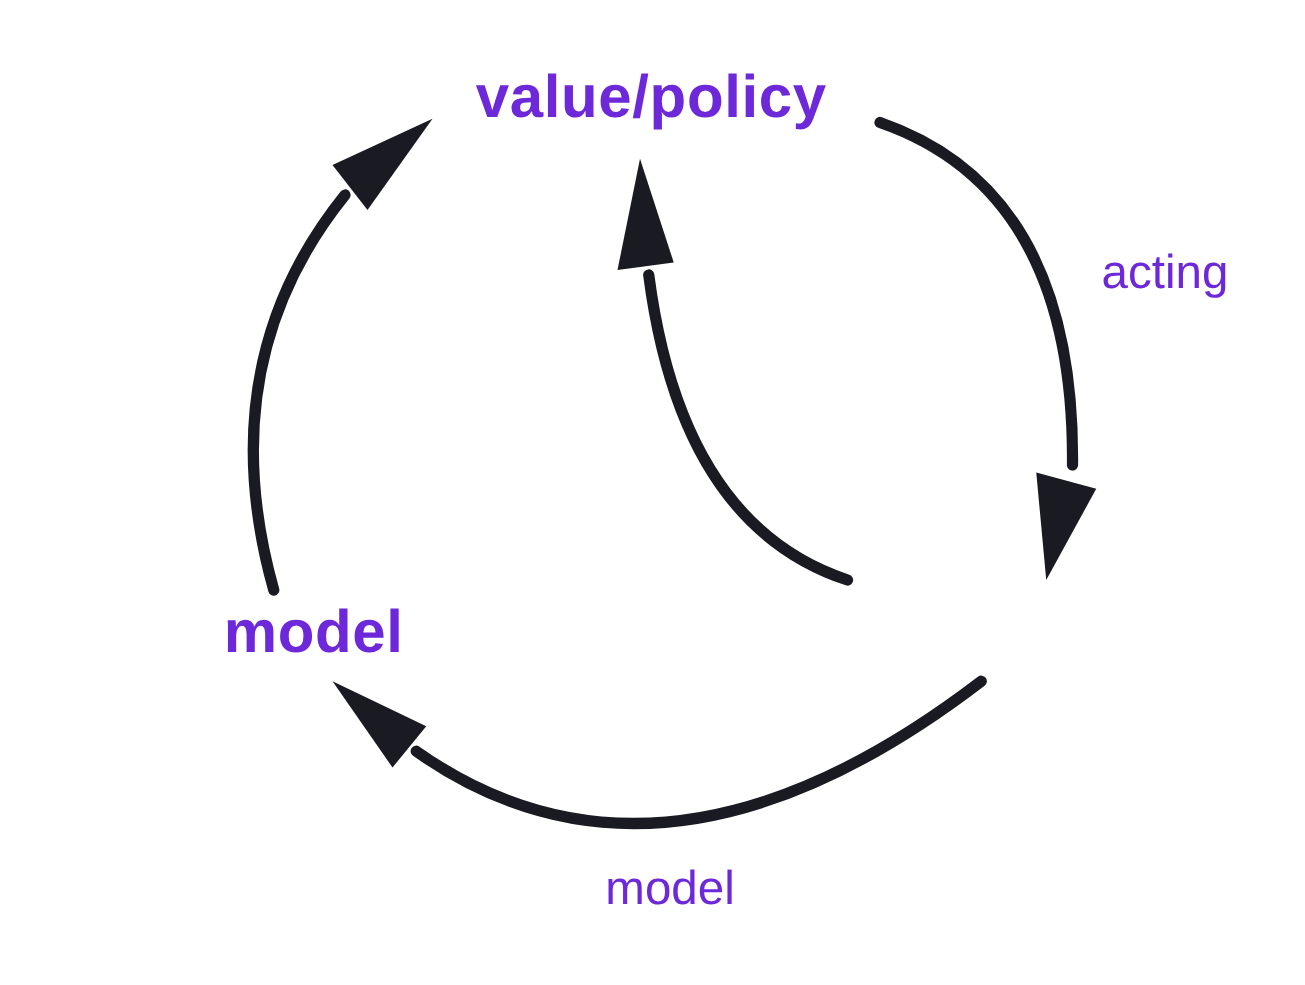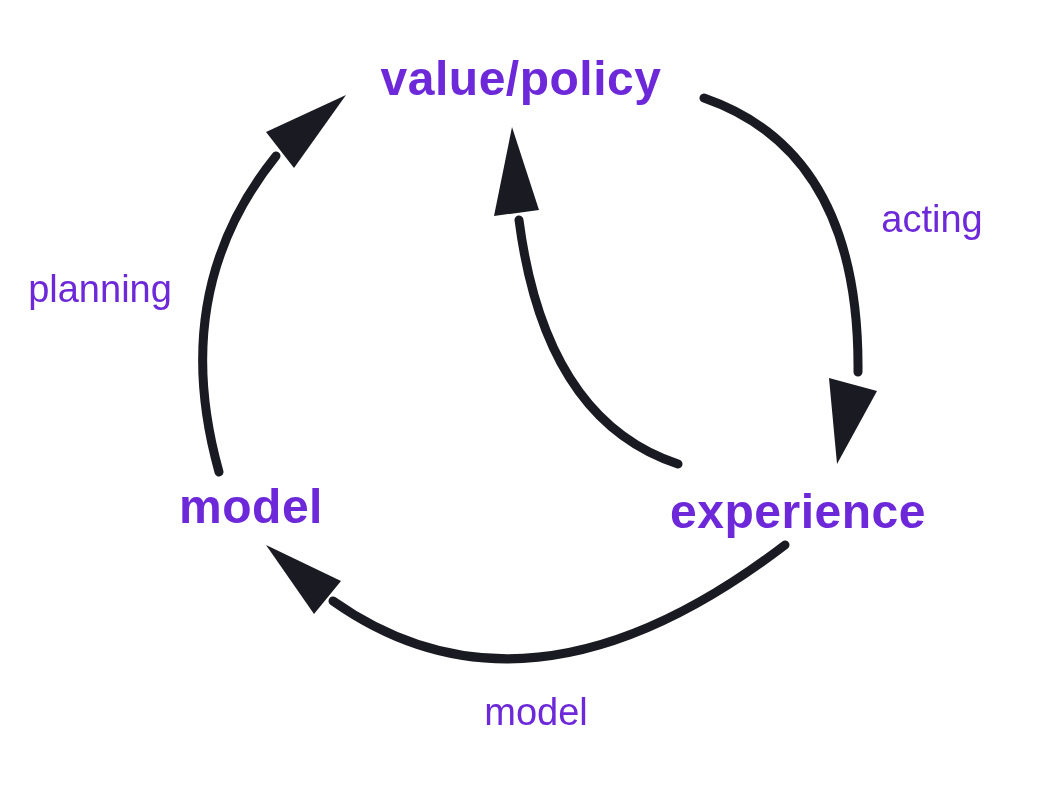--- a/index.html
+++ b/index.html
@@ -82,25 +82,23 @@
     <g>
       <path class="edge-curve" d="M 219 472 Q 168 290 276 156"></path>
       <polygon class="edge-head" points="346,95 266,132 294,168"></polygon>
     </g>
   </svg>
 
   <div class="label node-label pos-value-policy">value/policy</div>
 
   <div class="label node-label pos-model">model</div>
 
-  <div class="label node-label pos-experience">experience</div>
 
   <div class="label edge-label pos-acting">acting</div>
 
-  <div class="label edge-label pos-planning">planning</div>
 
   <div class="label edge-label pos-direct-rl">
   </div>
 
   <div class="label edge-label pos-model-learning">
     <div>model</div>
   </div>
 
 </div>
 

